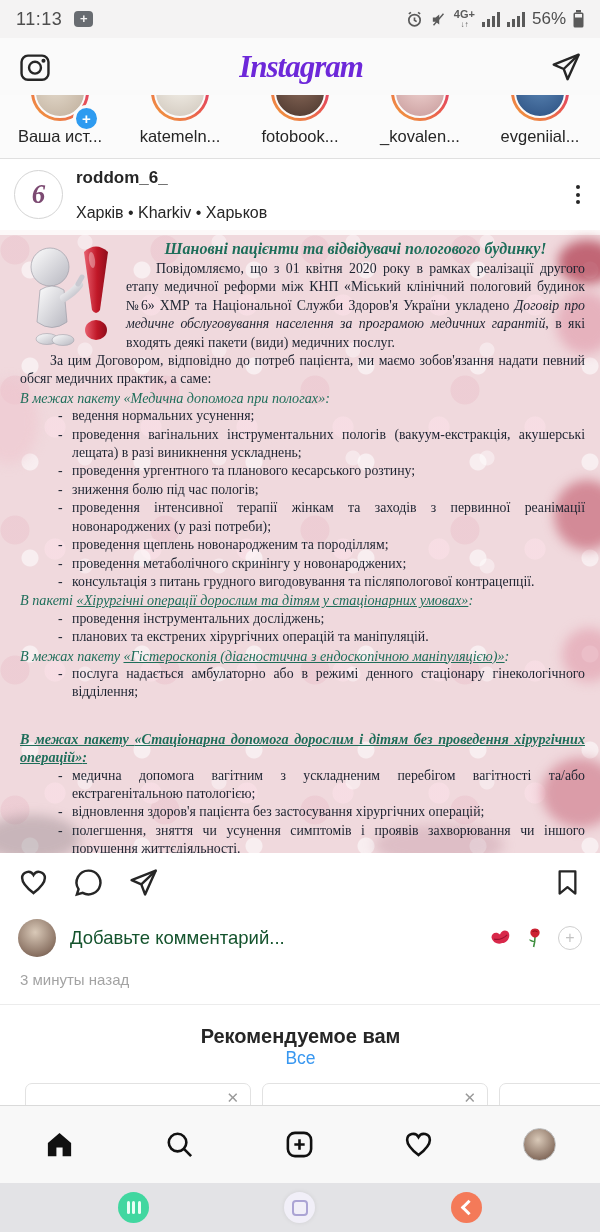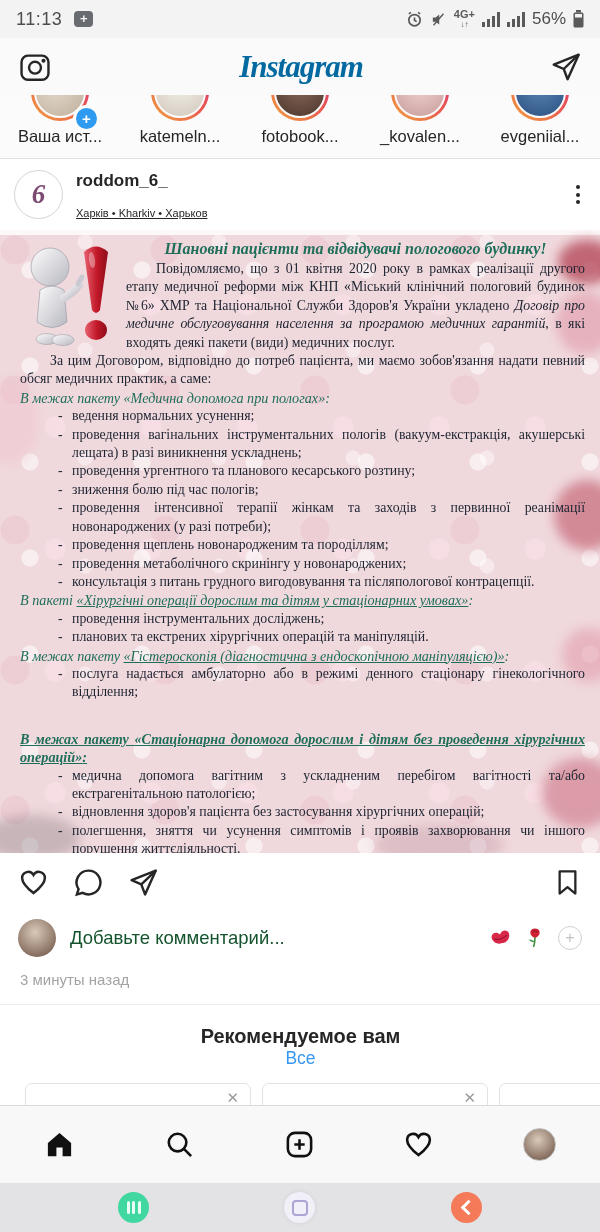--- a/index.html
+++ b/index.html
@@ -13,21 +13,21 @@
             line-height:16px;text-align:center;margin-left:12px;font-weight:bold;}
   .sb-right{margin-left:auto;display:flex;align-items:center;gap:7px;}
   .sb-net{display:flex;flex-direction:column;align-items:center;line-height:1;color:#5a5a5a;}
   .sb-net b{font-size:11px;font-weight:bold;}
   .sb-net span{font-size:8px;margin-top:1px;}
   .sb-pct{font-size:17px;}
 
   
   .ig-header{height:57px;background:#fafafa;display:flex;align-items:center;padding:0 18px;}
   .ig-logo{flex:1;text-align:center;font-family:"Liberation Serif",serif;font-style:italic;
-           font-weight:bold;font-size:31px;color:#0369a1;letter-spacing:-1px;}
+           font-weight:bold;font-size:31px;color:#6d28d9;letter-spacing:-1px;}
   .icon-btn{display:flex;align-items:center;justify-content:center;background:none;border:none;padding:0;cursor:pointer;}
 
   
   .stories{height:63px;background:#fbfbfb;border-bottom:1px solid #e0e0e0;display:flex;overflow:hidden;}
   .story{width:120px;flex:0 0 120px;display:flex;flex-direction:column;align-items:center;position:relative;}
   .story-ring{width:58px;height:58px;border-radius:50%;margin-top:-32px;padding:3px;box-sizing:border-box;
               background:linear-gradient(40deg,#f2a33c,#e95950,#d92d77);}
   .story-avatar{width:100%;height:100%;border-radius:50%;border:2px solid #fbfbfb;box-sizing:border-box;}
   .story:nth-child(1) .story-avatar{background:radial-gradient(circle at 40% 40%,#e3d9cb,#bfae9b);}
   .story:nth-child(2) .story-avatar{background:radial-gradient(circle at 50% 30%,#f6f3ec,#cfc6bb);}
@@ -39,21 +39,21 @@
                    background:#2e9bf0;border:3px solid #fbfbfb;color:#fff;font-size:15px;font-weight:bold;
                    line-height:21px;text-align:center;}
 
   
   .post-header{height:71px;background:#fff;display:flex;align-items:center;padding:0 14px;}
   .post-avatar{width:47px;height:47px;border-radius:50%;border:1px solid #d4d4d4;background:#fff;
                display:flex;align-items:center;justify-content:center;
                font-family:"Liberation Serif",serif;font-style:italic;font-weight:bold;font-size:27px;color:#7c4a72;}
   .post-meta{margin-left:13px;}
   .post-username{font-size:17px;font-weight:bold;color:#262626;}
-  .post-location{font-size:11px;color:#262626;margin-top:16px;text-decoration:underline;}
+  .post-location{font-size:16px;color:#262626;margin-top:16px;}
   .post-menu{margin-left:auto;display:flex;flex-direction:column;gap:3.5px;padding:6px;cursor:pointer;}
   .post-menu i{width:4px;height:4px;border-radius:50%;background:#262626;}
 
   
   .post-image{height:623px;position:relative;overflow:hidden;background-color:#f0d9dd;
     background-image:
       radial-gradient(circle at 30px 40px, rgba(255,255,255,.55) 8px, transparent 9px),
       radial-gradient(circle at 85px 12px, rgba(255,255,255,.40) 7px, transparent 8px),
       radial-gradient(circle at 55px 75px, rgba(247,222,228,.9) 10px, transparent 11px),
       radial-gradient(circle at 15px 20px, rgba(233,185,196,.35) 14px, transparent 15px);

